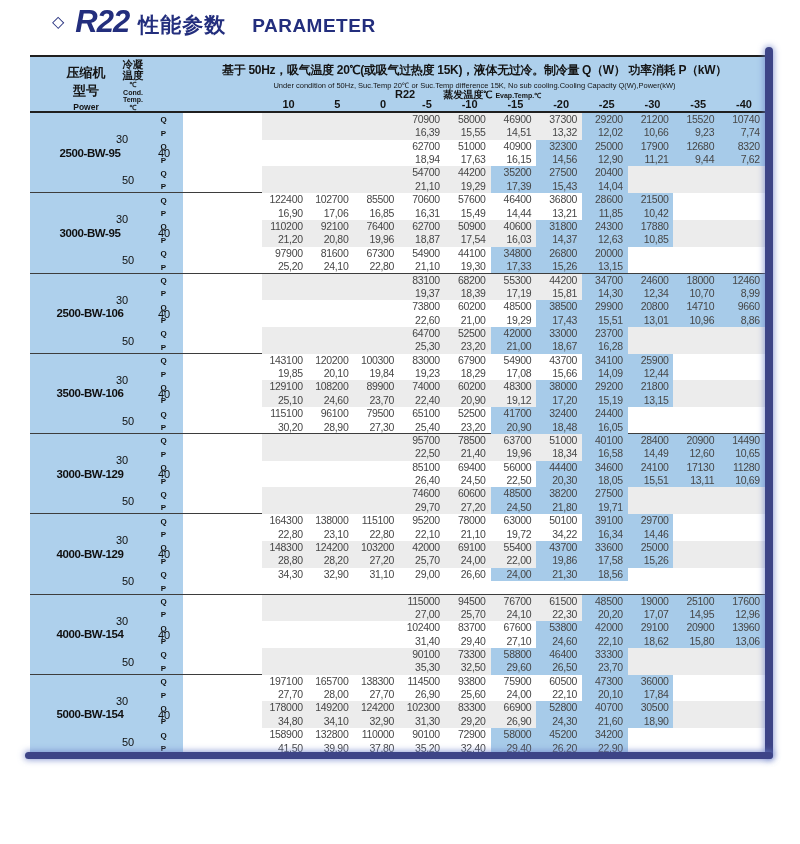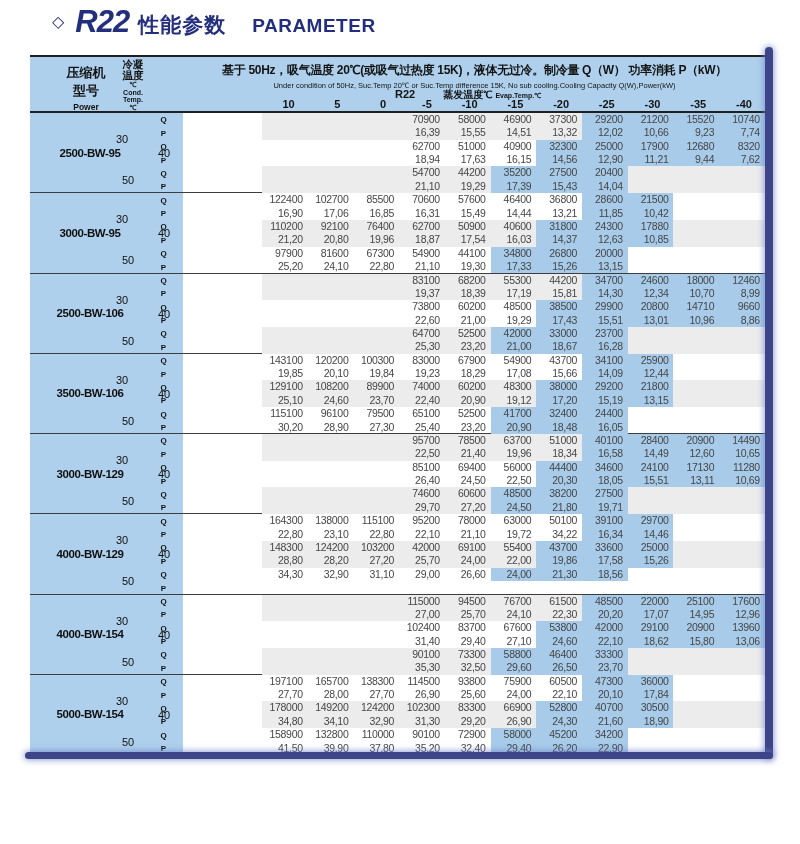--- a/index.html
+++ b/index.html
@@ -670,21 +670,21 @@
         <div class="rows">
           <div class="drow">
             <span class="cell g"></span>
             <span class="cell g"></span>
             <span class="cell g"></span>
             <span class="cell g">115000</span>
             <span class="cell g">94500</span>
             <span class="cell g">76700</span>
             <span class="cell g">61500</span>
             <span class="cell b">48500</span>
-            <span class="cell b">22000</span>
+            <span class="cell b">19000</span>
             <span class="cell b">25100</span>
             <span class="cell b">17600</span>
           </div>
           <div class="drow">
             <span class="cell g"></span>
             <span class="cell g"></span>
             <span class="cell g"></span>
             <span class="cell g">27,00</span>
             <span class="cell g">25,70</span>
             <span class="cell g">24,10</span>

